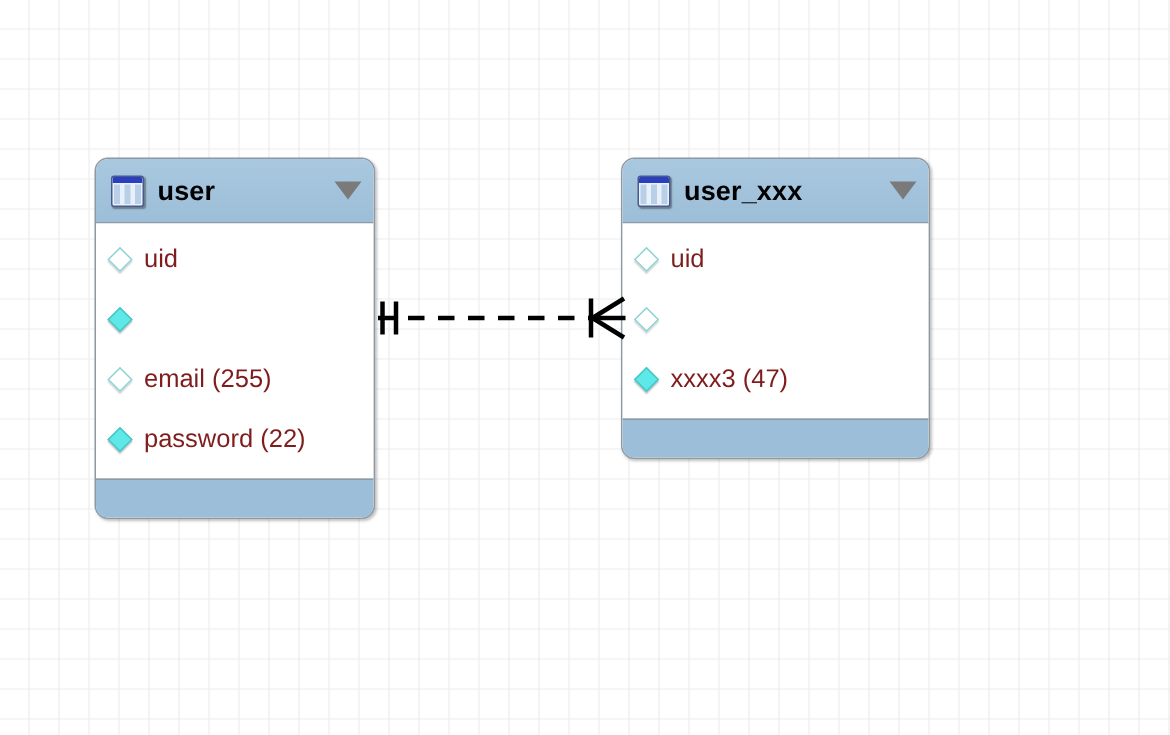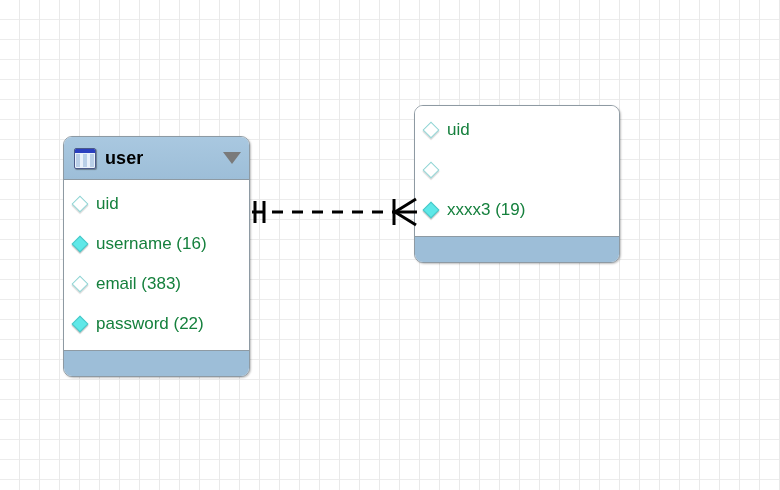--- a/index.html
+++ b/index.html
@@ -124,42 +124,42 @@
     box-shadow: 1px 1px 1px rgba(0,0,0,0.25);
   }
   .diamond.hollow {
     background: #ffffff;
     border: 1px solid #8fd4d4;
     box-shadow: 1px 1px 1px rgba(0,0,0,0.18);
   }
 
   .field-label {
     font-size: 17px;
-    color: #15803d;
+    color: #7f1d1d;
     white-space: nowrap;
   }
 
   .entity-footer {
     height: 25px;
     background: #9dbed8;
     border-top: 1px solid #8e9aa3;
   }
 
   
   .relationship {
     position: absolute;
     pointer-events: none;
   }
 </style>
 </head>
 <body>
 
 <div id="canvas">
 
-  <div class="entity" style="left:63px; top:105px; width:187px;margin-top:31px;">
+  <div class="entity" style="left:63px; top:105px; width:187px;">
 
     <div class="entity-header">
       <span class="table-icon">
         <span class="ti-bar"></span>
         <span class="ti-cols">
           <span class="ti-col"></span>
             <span class="ti-col"></span>
             <span class="ti-col"></span>
         </span>
       </span>
@@ -169,56 +169,67 @@
 
     <div class="entity-fields">
 
       <div class="field-row">
         <span class="diamond hollow"></span>
         <span class="field-label">uid</span>
       </div>
 
       <div class="field-row">
         <span class="diamond filled"></span>
-        <span class="field-label">username (16)</span>
-      </div>
-
-      <div class="field-row">
-        <span class="diamond hollow"></span>
-        <span class="field-label">email (383)</span>
+      </div>
+
+      <div class="field-row">
+        <span class="diamond hollow"></span>
+        <span class="field-label">email (255)</span>
       </div>
 
       <div class="field-row">
         <span class="diamond filled"></span>
         <span class="field-label">password (22)</span>
       </div>
 
     </div>
 
     <div class="entity-footer"></div>
   </div>
 
   <div class="entity" style="left:414px; top:105px; width:206px;">
 
+    <div class="entity-header">
+      <span class="table-icon">
+        <span class="ti-bar"></span>
+        <span class="ti-cols">
+          <span class="ti-col"></span>
+            <span class="ti-col"></span>
+            <span class="ti-col"></span>
+        </span>
+      </span>
+      <span class="entity-title">user_xxx</span>
+      <span class="caret"></span>
+    </div>
 
     <div class="entity-fields">
 
       <div class="field-row">
         <span class="diamond hollow"></span>
         <span class="field-label">uid</span>
       </div>
 
 
       <div class="field-row">
         <span class="diamond hollow"></span>
       </div>
 
       <div class="field-row">
         <span class="diamond filled"></span>
-        <span class="field-label">xxxx3 (19)</span>
+        <span class="field-label">xxxx3 (47)</span>
       </div>
 
     </div>
 
     <div class="entity-footer"></div>
   </div>
 
   <div class="relationship" style="left:248px; top:192px; width:170px; height:40px;">
     <svg width="170" height="40" viewBox="0 0 170 40">
 

